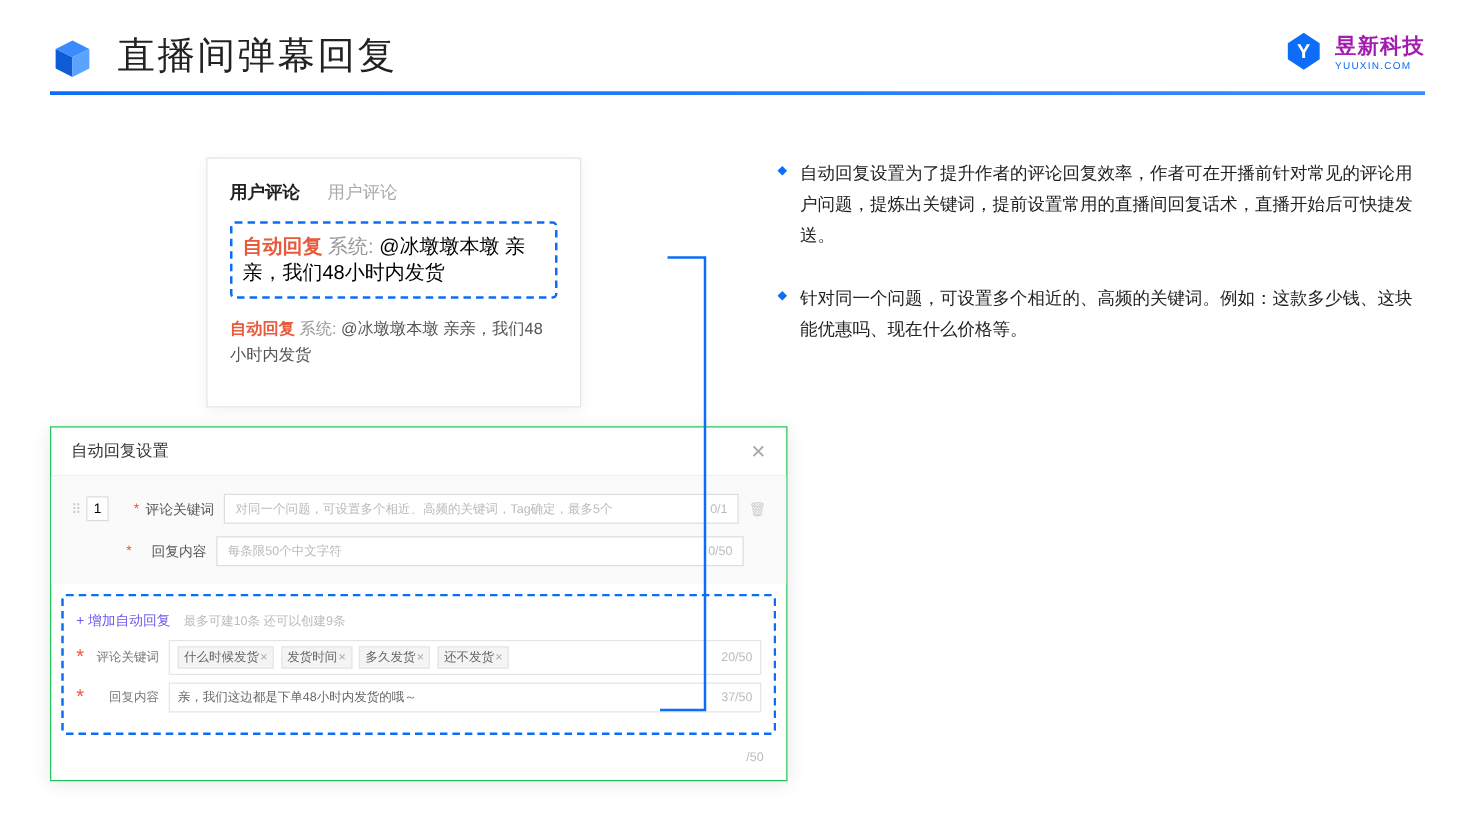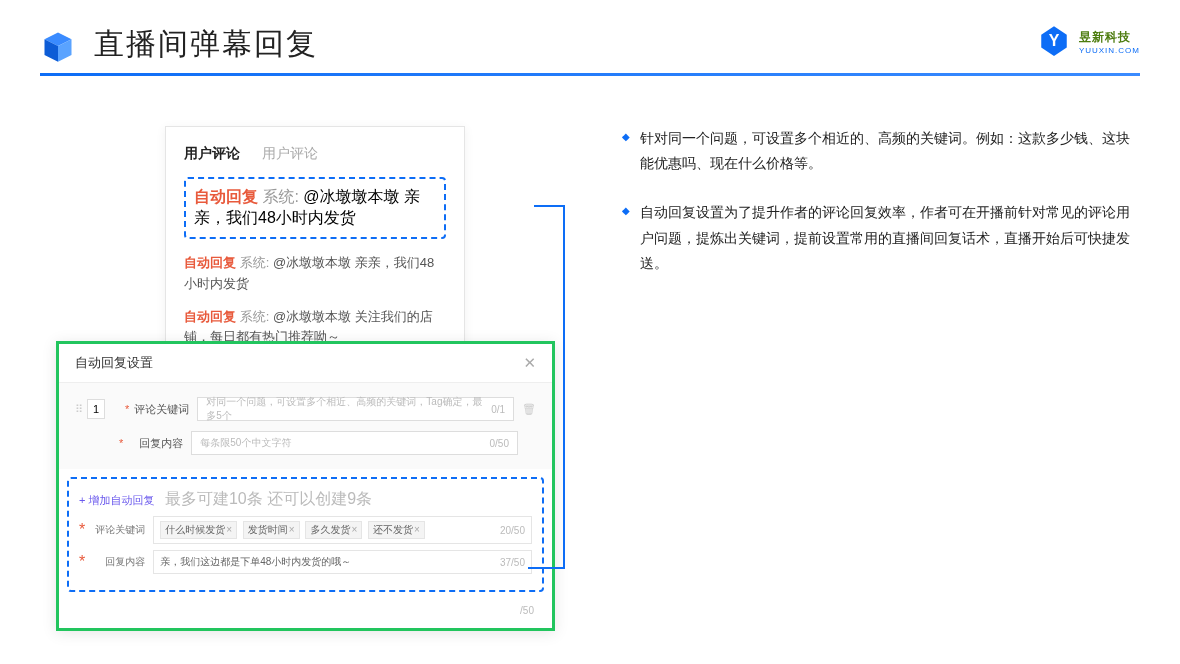--- a/index.html
+++ b/index.html
@@ -2,48 +2,48 @@
 <html><head>
 <meta charset="utf-8">
 <style>
 *{box-sizing:border-box;margin:0;padding:0;font-family:"Microsoft YaHei","PingFang SC",sans-serif}
 body{width:1180px;height:664px;background:#fff;position:relative;overflow:hidden}
 .header{display:flex;align-items:flex-end;padding:24px 40px 8px 40px;position:relative}
 .header-icon{width:36px;height:36px;margin-right:18px}
 .header-title{font-size:30px;font-weight:500;color:#222;letter-spacing:2px}
 .logo-wrap{position:absolute;right:40px;top:24px;display:flex;align-items:center}
 .logo-icon{width:34px;height:34px;margin-right:8px}
-.logo-text{font-size:12px;font-weight:600;color:#4d7c0f;letter-spacing:1px}
+.logo-text{font-size:17px;font-weight:600;color:#a21caf;letter-spacing:1px}
 .logo-sub{font-size:8px;color:#0d6df6;letter-spacing:1px;display:block}
 .divider{height:3px;background:linear-gradient(90deg,#0d6df6,#3a8bff);margin:0 40px}
 .content{display:flex;padding:50px 40px 0 40px}
 .left-col{flex:0 0 520px;position:relative}
 .right-col{flex:1;padding-left:40px}
 .comment-panel{position:absolute;left:125px;top:0;width:300px;background:#fff;border:1px solid #e5e5e5;box-shadow:0 2px 10px rgba(0,0,0,0.06);padding:18px}
 .tabs{display:flex;gap:22px;font-size:14px;margin-bottom:14px}
 .tab-act{font-weight:700;color:#222}
 .tab-inact{color:#aaa}
 .cm-row{font-size:13px;line-height:1.6;margin-bottom:12px;color:#555}
 .cm-hl{border:2px dashed #0d6df6;padding:8px;border-radius:4px;margin-bottom:14px}
 .tag-auto{color:#e85a3c;font-weight:700}
 .sys-gray{color:#999}
-.modal-panel{position:absolute;left:16px;top:215px;width:499px;background:#fff;border:3px solid #22c55e;box-shadow:0 2px 14px rgba(0,0,0,0.1)}
+.modal-panel{position:absolute;left:0;top:215px;width:590px;background:#fff;border:1px solid #22c55e;box-shadow:0 2px 14px rgba(0,0,0,0.1)}
 .modal-hdr{display:flex;justify-content:space-between;padding:10px 16px;border-bottom:1px solid #eee;font-size:13px;color:#333}
 .close-x{color:#aaa;font-size:15px;cursor:pointer}
 .modal-body{padding:14px 16px 4px 16px;background:#fafafa}
 .fld-row{display:flex;align-items:center;margin-bottom:10px;font-size:11px}
 .num-box{width:18px;height:20px;border:1px solid #ddd;background:#fff;text-align:center;line-height:18px;margin-right:6px;font-size:11px}
 .req-star{color:#e85a3c;margin-right:4px}
 .fld-lbl{color:#555;width:56px;text-align:right;margin-right:8px}
 .fld-input{flex:1;border:1px solid #ddd;background:#fff;height:24px;padding:0 8px;color:#bbb;font-size:10px;display:flex;align-items:center;justify-content:space-between}
 .cnt{color:#bbb;font-size:10px}
 .trash{margin-left:8px;color:#ccc}
 .dash-sect{border:2px dashed #0d6df6;border-radius:4px;margin:8px;padding:10px}
 .add-link{color:#6b5aed;font-size:11px;margin-bottom:8px;display:inline-block}
-.help-txt{color:#bbb;font-size:16px;margin-left:6px}
+.help-txt{color:#bbb;font-size:10px;margin-left:6px}
 .example-btn{background:#6b5aed;color:#fff;font-size:10px;padding:2px 8px;border-radius:2px;display:inline-block;margin-bottom:8px}
 .tag-chip{display:inline-block;background:#f4f4f4;border:1px solid #e5e5e5;padding:1px 4px;margin-right:3px;font-size:10px;color:#666}
 .tag-chip .x{color:#aaa;margin-left:1px}
 .ex-input{border:1px solid #e5e5e5;background:#fff;padding:4px 6px;display:flex;align-items:center;justify-content:space-between;flex:1;font-size:10px;color:#666}
 .ex-row{display:flex;align-items:center;margin-bottom:6px}
 .ex-lbl{font-size:10px;color:#777;width:56px;text-align:right;margin-right:8px}
 .sec-title{display:flex;align-items:center;margin-bottom:24px}
 .bubble-icon{width:26px;height:26px;margin-right:10px}
 .sec-title-text{font-size:20px;color:#222;letter-spacing:1px}
 .bullet-list{padding-left:22px}
@@ -84,25 +84,20 @@
       </div>
       <div class="cm-hl">
         <span class="tag-auto">自动回复</span>
         <span class="sys-gray">系统:</span>
         <span>@冰墩墩本墩 亲亲，我们48小时内发货</span>
       </div>
       <div class="cm-row">
         <span class="tag-auto">自动回复</span>
         <span class="sys-gray">系统:</span>
         <span>@冰墩墩本墩 亲亲，我们48小时内发货</span>
-      </div>
-      <div class="cm-row">
-        <span class="tag-auto">自动回复</span>
-        <span class="sys-gray">系统:</span>
-        <span>@冰墩墩本墩 关注我们的店铺，每日都有热门推荐呦～</span>
       </div>
     </div>
 
     <div class="modal-panel">
       <div class="modal-hdr">
         <span>自动回复设置</span>
         <span class="close-x">✕</span>
       </div>
       <div class="modal-body">
         <div class="fld-row">
@@ -159,17 +154,17 @@
       </div>
     </div>
 
     <svg class="connector" style="left:478px;top:72px" width="60" height="380">
       <path d="M16 8 H46 V370 H10" stroke="#0d6df6" stroke-width="2" fill="none"></path>
     </svg>
   </div>
 
   <div class="right-col">
     <div class="bullet-list">
+      <div class="bullet-item">自动回复设置为了提升作者的评论回复效率，作者可在开播前针对常见的评论用户问题，提炼出关键词，提前设置常用的直播间回复话术，直播开始后可快捷发送。</div>
       <div class="bullet-item">针对同一个问题，可设置多个相近的、高频的关键词。例如：这款多少钱、这块能优惠吗、现在什么价格等。</div>
-      <div class="bullet-item">自动回复设置为了提升作者的评论回复效率，作者可在开播前针对常见的评论用户问题，提炼出关键词，提前设置常用的直播间回复话术，直播开始后可快捷发送。</div>
     </div>
   </div>
 </div>
 
 </body></html>

